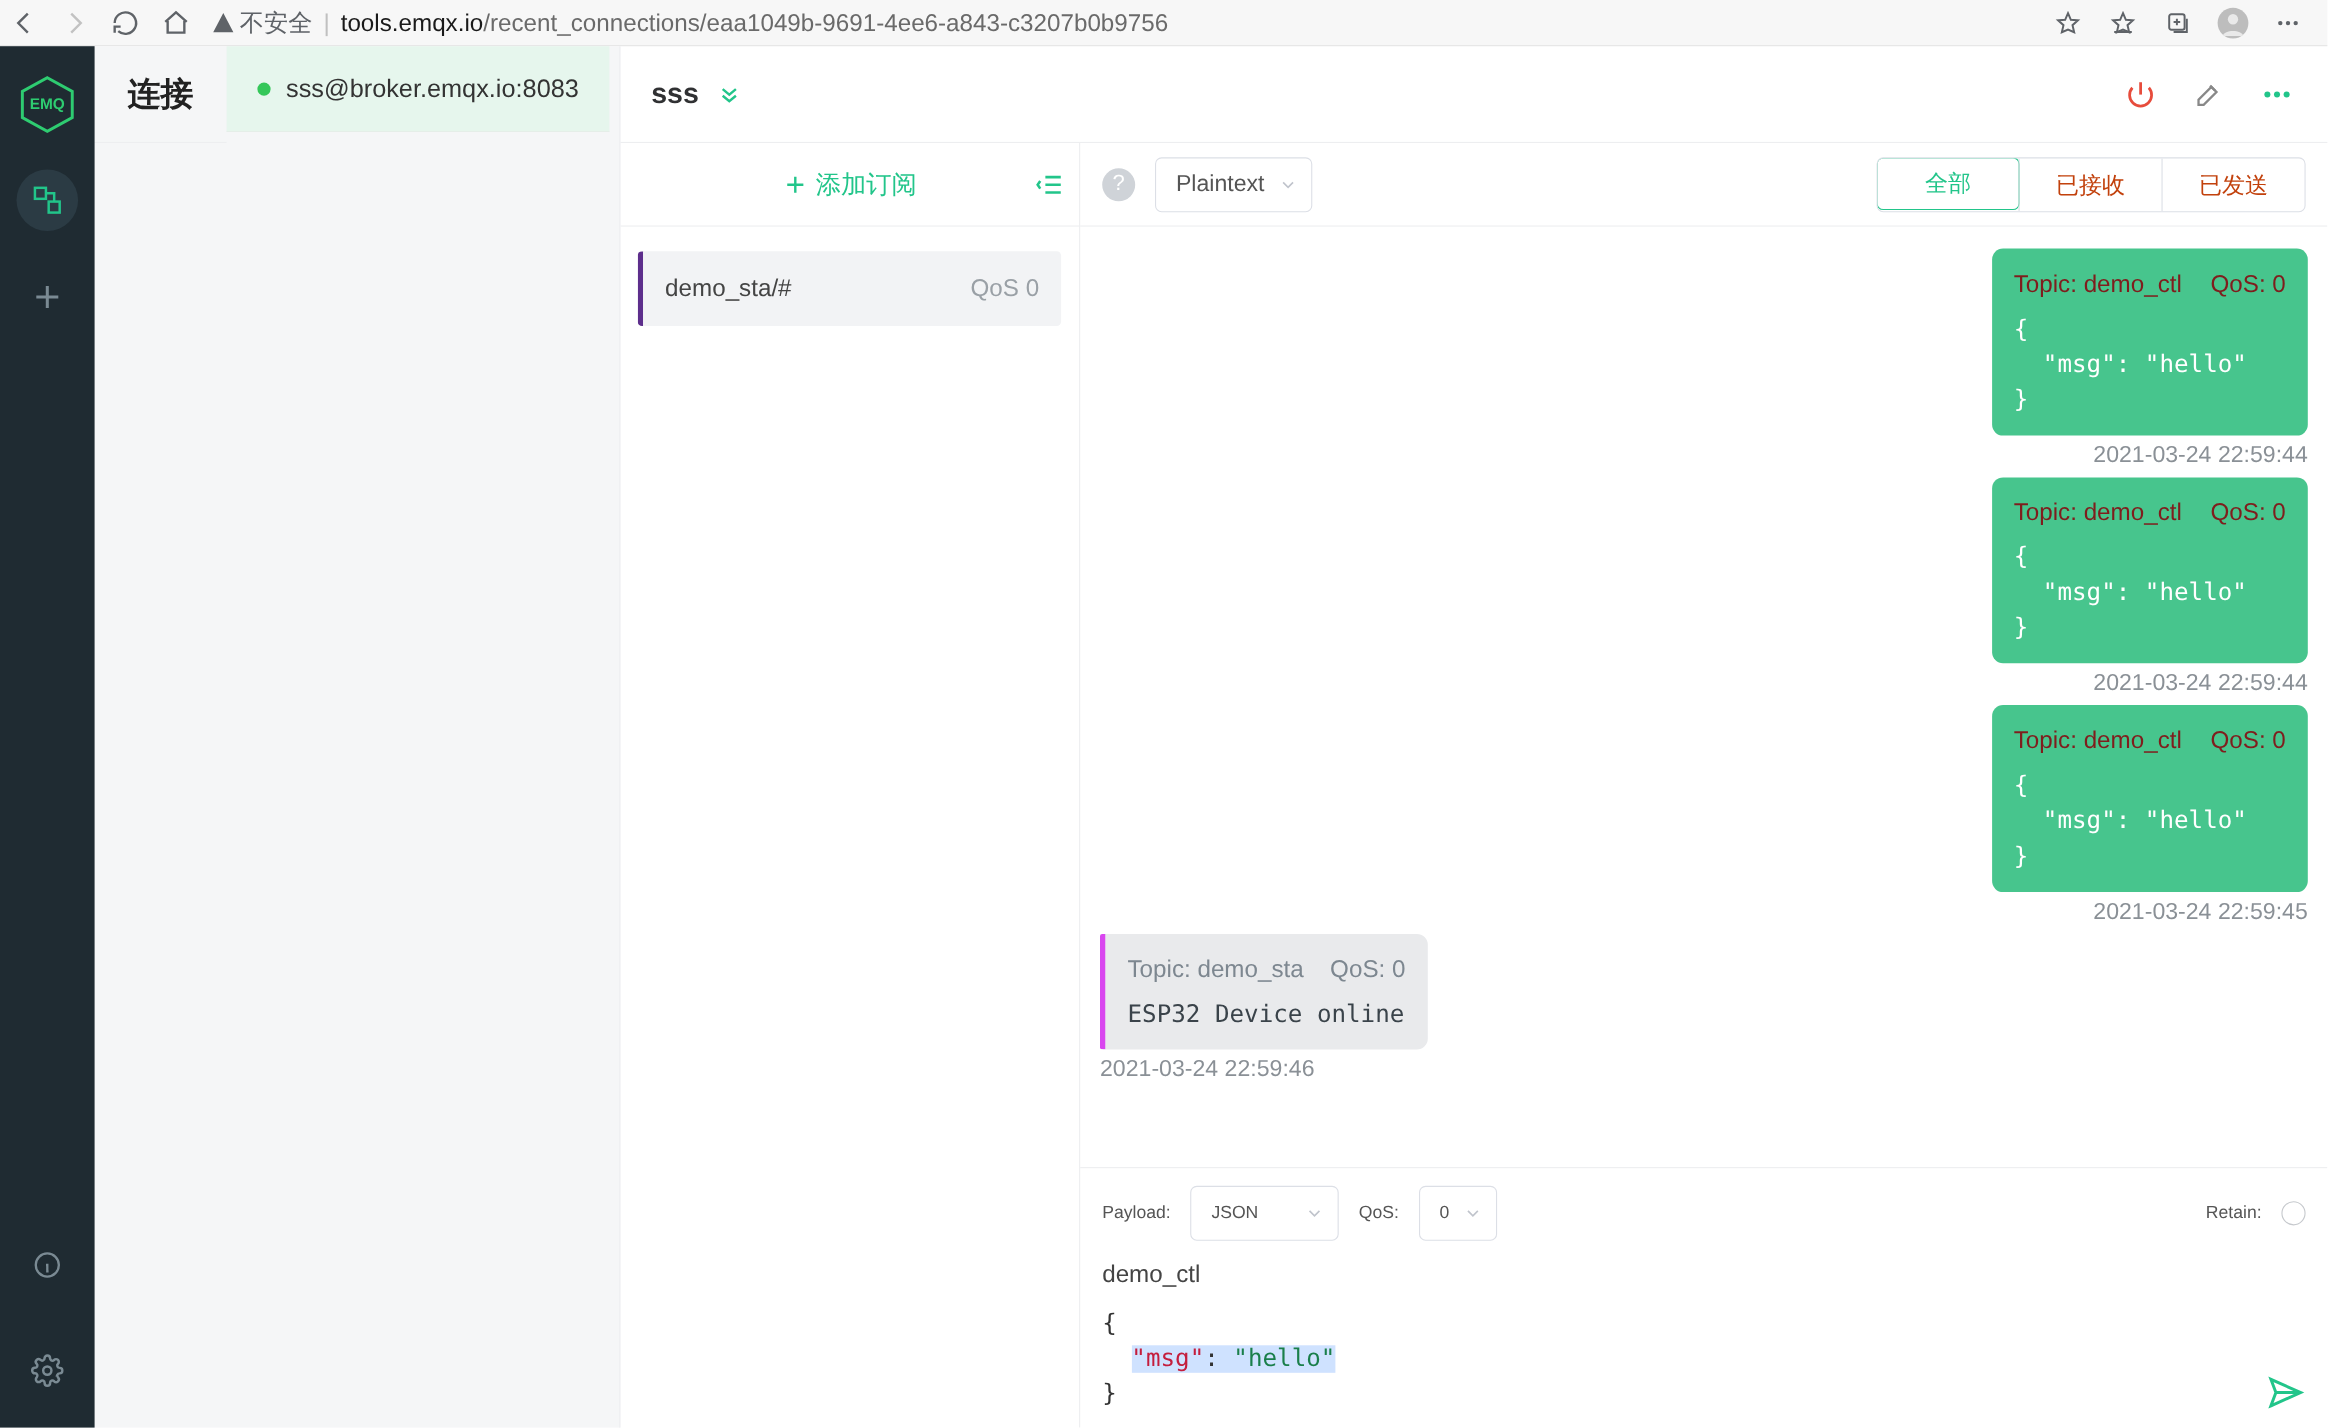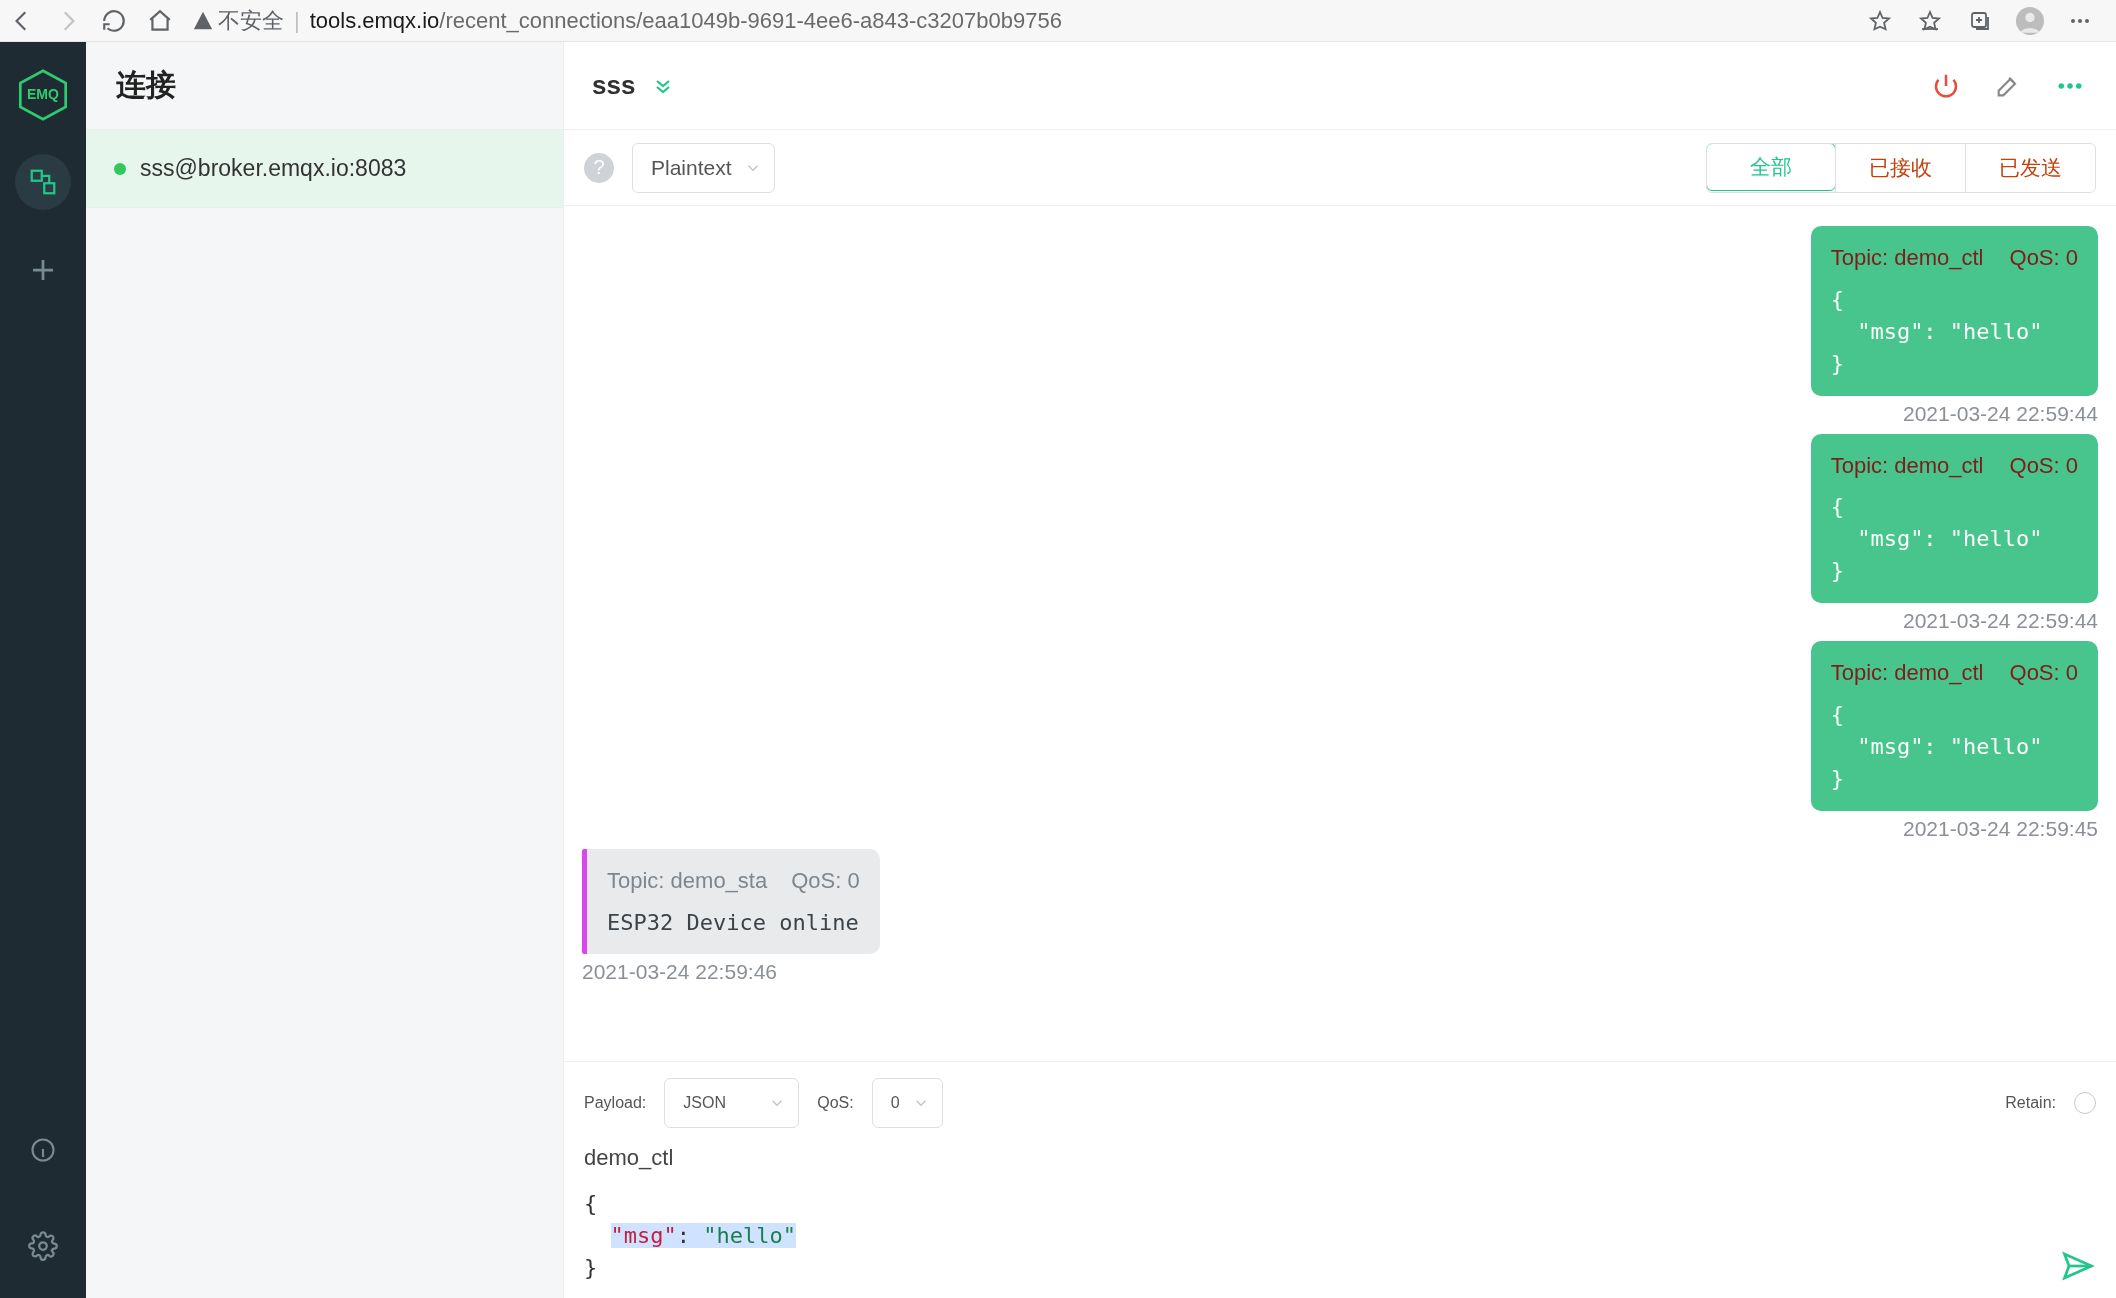--- a/index.html
+++ b/index.html
@@ -20,21 +20,21 @@
 .app { display:flex; height: calc(100% - 42px); }
 
 
 .rail { width: 86px; background:#1f2b32; display:flex; flex-direction:column; align-items:center; padding-top: 26px; gap: 32px; position:relative; }
 .rail .logo { color:#f97316; }
 .rail .rail-btn { width:56px; height:56px; display:flex; align-items:center; justify-content:center; color:#7a8a93; border-radius:50%; }
 .rail .rail-btn.active { background:#2b3b44; color:#22c58a; }
 .rail .rail-bottom { position:absolute; bottom: 24px; left:0; right:0; display:flex; flex-direction:column; align-items:center; gap: 40px; }
 
 
-.col-conn { width: 478px; background:#f5f6f7; border-right:1px solid #edeef0; display:flex; flex-direction:column; }
+.col-conn { width: 478px; background:#f5f6f7; border-right:1px solid #edeef0; display:flex; flex-direction:row; }
 .col-conn .hdr { height: 88px; display:flex; align-items:center; padding: 0 30px; font-size: 30px; font-weight:600; color:#222; border-bottom:1px solid #edeef0; }
 .conn-item { height: 78px; display:flex; align-items:center; gap:14px; padding: 0 28px; background:#e6f6ed; border-bottom:1px solid #e5eee8; font-size:23px; color:#333; cursor:pointer; }
 .conn-item .dot { width:12px; height:12px; border-radius:50%; background:#34c759; }
 
 
 .main { flex:1; display:flex; flex-direction:column; }
 .main-hdr { height: 88px; border-bottom:1px solid #edeef0; display:flex; align-items:center; padding: 0 28px; gap:16px; }
 .main-hdr .title { font-size:26px; font-weight:600; }
 .main-hdr .chev { color:#22c58a; }
 .main-hdr .spacer { flex:1; }
@@ -242,20 +242,43 @@
         <svg width="30" height="30" viewBox="0 0 24 24" fill="currentColor">
             <circle cx="5" cy="12" r="2.2"></circle>
             <circle cx="12" cy="12" r="2.2"></circle>
             <circle cx="19" cy="12" r="2.2"></circle>
           </svg>
       </span>
     </div>
 
     <div class="main-body">
 
+      <div class="col-sub">
+        <div class="add-sub-row">
+          <svg width="22" height="22" viewBox="0 0 24 24" stroke="currentColor" fill="none" stroke-width="2.4">
+              <path d="M12 4v16M4 12h16"></path>
+            </svg>
+          <span>添加订阅</span>
+          <span class="right-toggle">
+            <svg width="28" height="28" viewBox="0 0 24 24" stroke="currentColor" fill="none" stroke-width="2">
+                <path d="M8 6h12M8 12h12M8 18h12"></path>
+                <path d="M4 9l-2 3 2 3"></path>
+              </svg>
+          </span>
+        </div>
+        <div class="sub-scroll" style="overflow-y:scroll;">
+          <div id="sub-list">
+              <div class="sub-card">
+                <span>demo_sta/#</span>
+                <span class="qos">QoS 0</span>
+              </div>
+            </div>
+          <div style="height:1200px"></div>
+        </div>
+      </div>
 
       <div class="col-msgs">
         <div class="msgs-toolbar">
           <span class="qmark">?</span>
           <div class="select-ish">
             <span>Plaintext</span>
             <span class="caret">
                 <svg width="18" height="18" viewBox="0 0 24 24" stroke="currentColor" fill="none" stroke-width="2">
                   <path d="M6 9l6 6 6-6"></path>
                 </svg>

